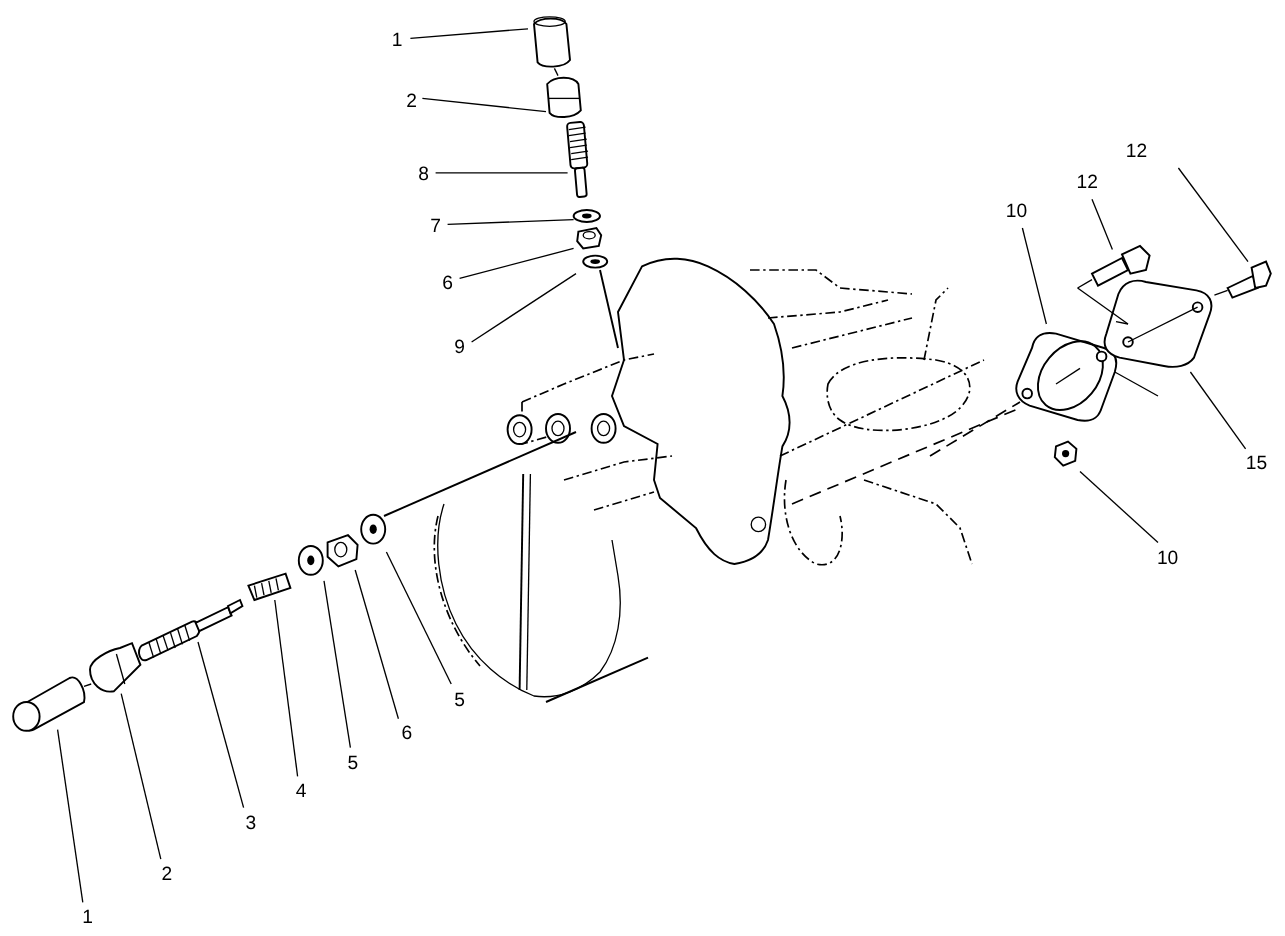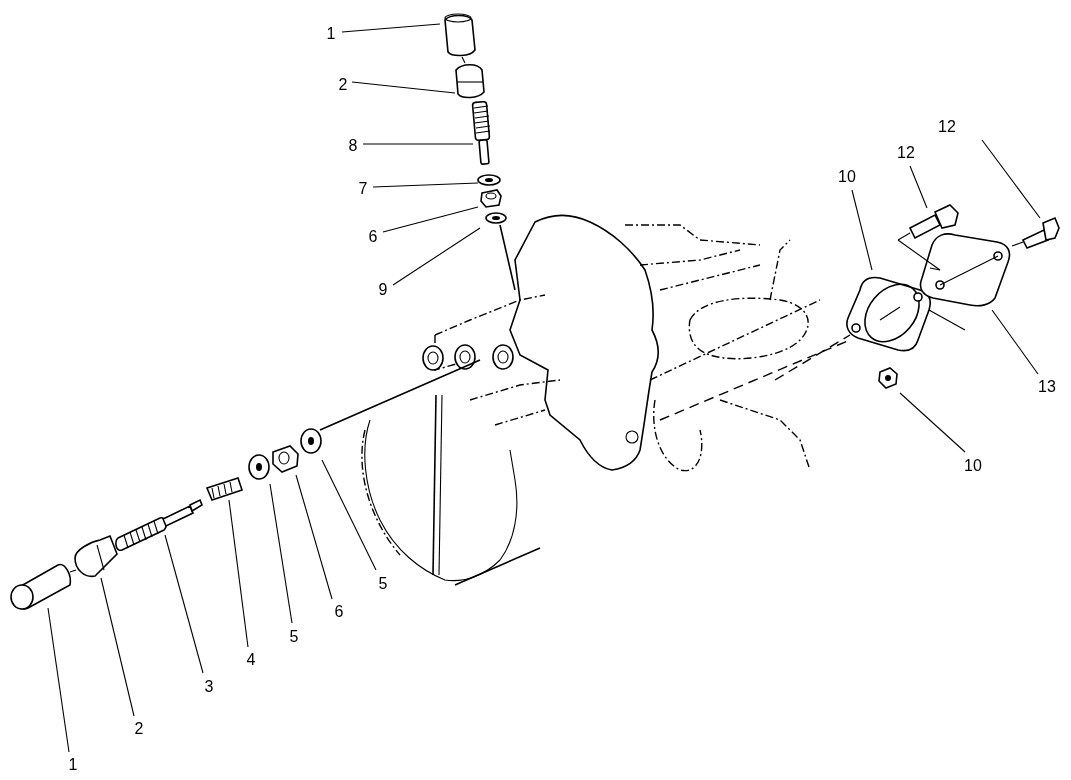--- a/index.html
+++ b/index.html
@@ -181,21 +181,21 @@
   
   <span class="callout" style="left:331px;top:34px;">1</span>
   <span class="callout" style="left:343px;top:85px;">2</span>
   <span class="callout" style="left:353px;top:146px;">8</span>
   <span class="callout" style="left:363px;top:189px;">7</span>
   <span class="callout" style="left:373px;top:237px;">6</span>
   <span class="callout" style="left:383px;top:290px;">9</span>
   <span class="callout" style="left:847px;top:177px;">10</span>
   <span class="callout" style="left:906px;top:153px;">12</span>
   <span class="callout" style="left:947px;top:127px;">12</span>
-  <span class="callout" style="left:1047px;top:387px;">13</span>
+  <span class="callout" style="left:1047px;top:387px;">15</span>
   <span class="callout" style="left:973px;top:466px;">10</span>
   <span class="callout" style="left:73px;top:765px;">1</span>
   <span class="callout" style="left:139px;top:729px;">2</span>
   <span class="callout" style="left:209px;top:687px;">3</span>
   <span class="callout" style="left:251px;top:660px;">4</span>
   <span class="callout" style="left:294px;top:637px;">5</span>
   <span class="callout" style="left:339px;top:612px;">6</span>
   <span class="callout" style="left:383px;top:584px;">5</span>
 </div>
 

